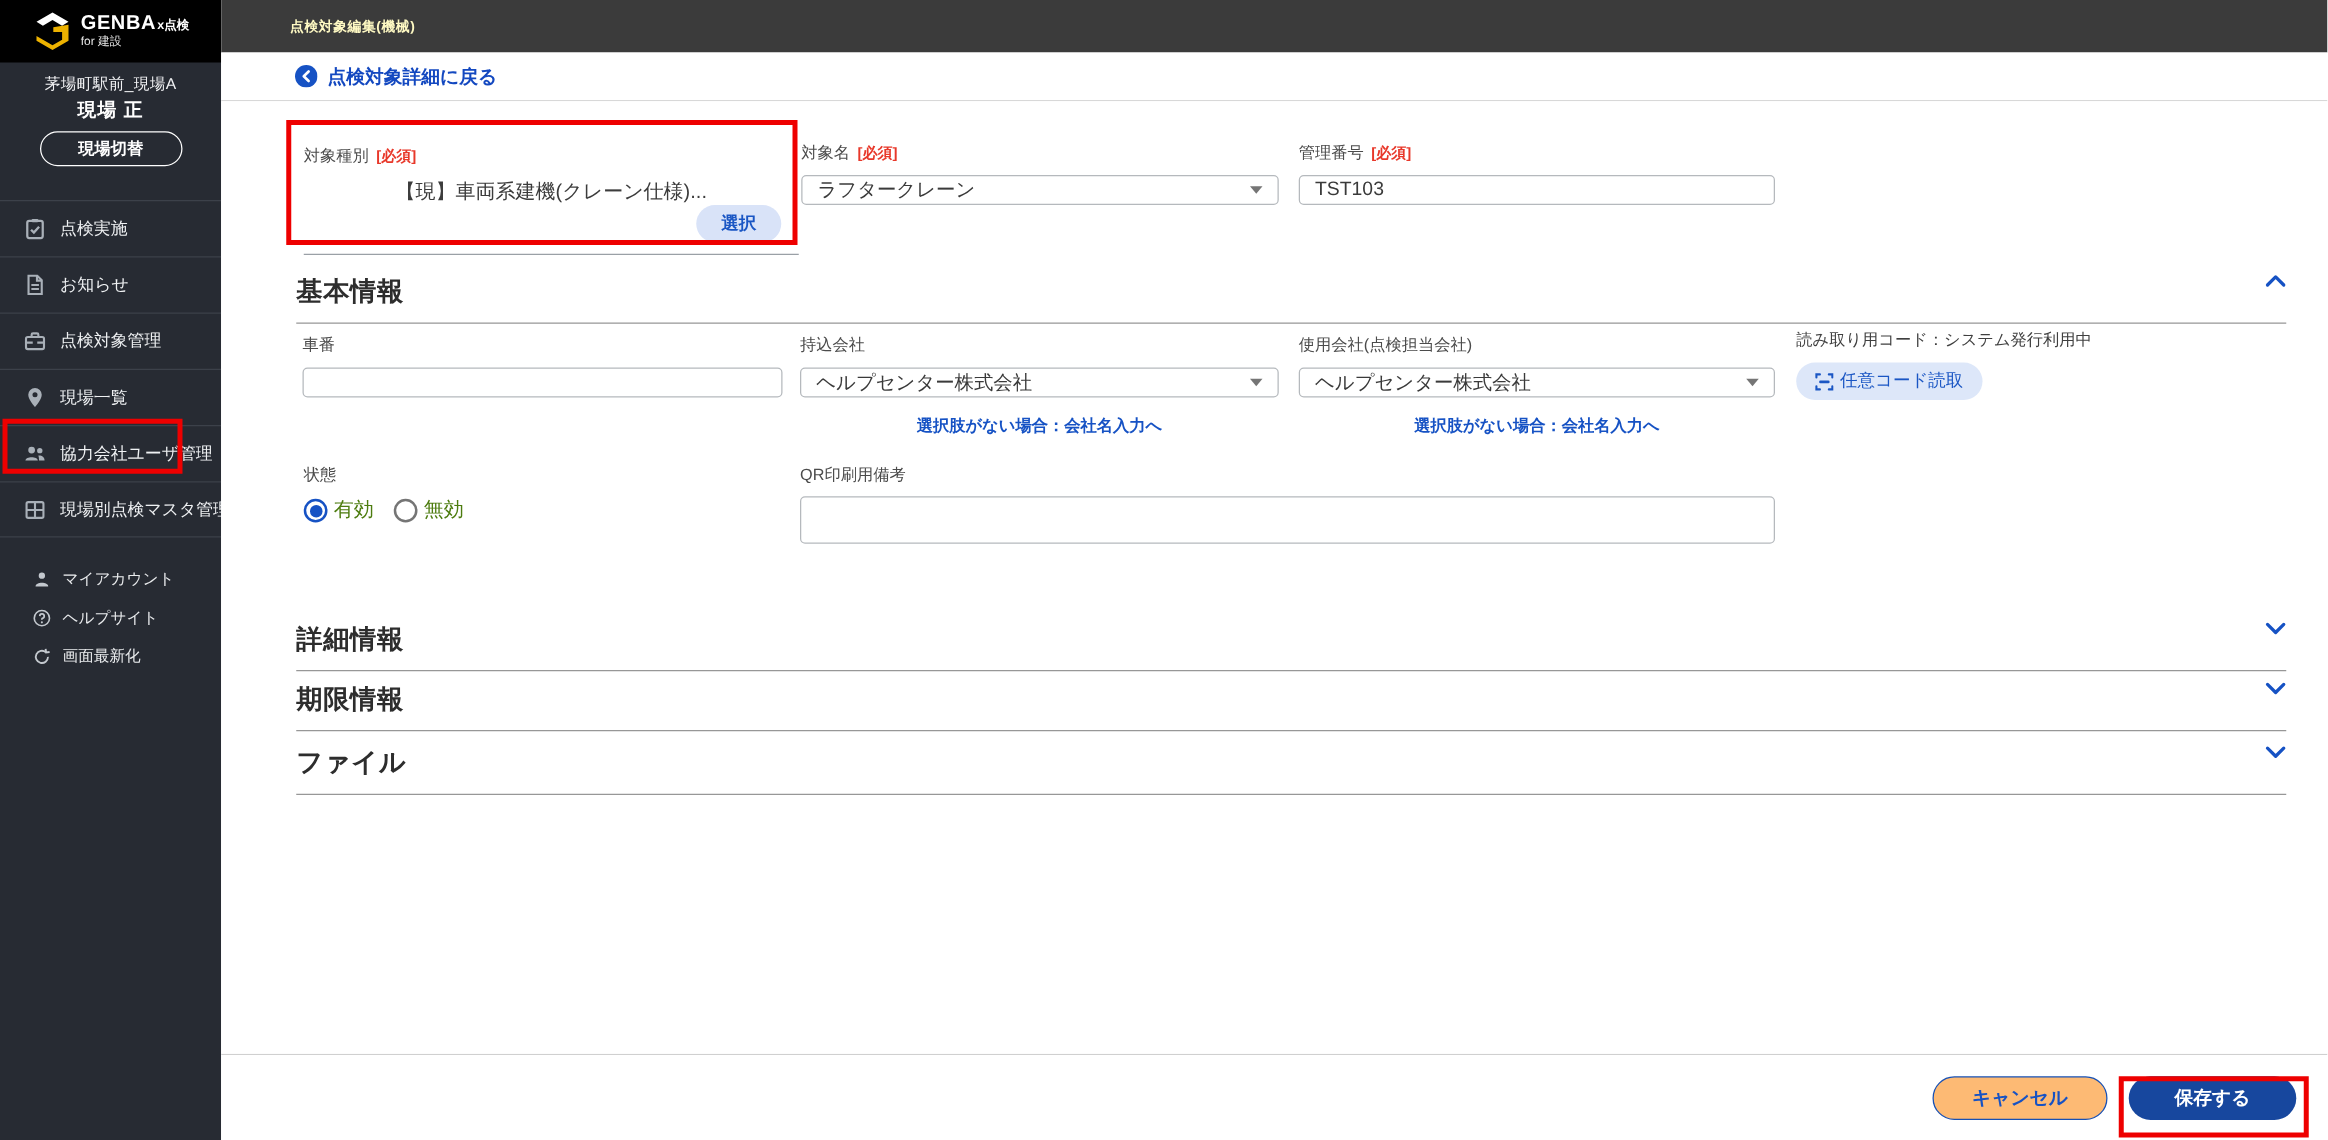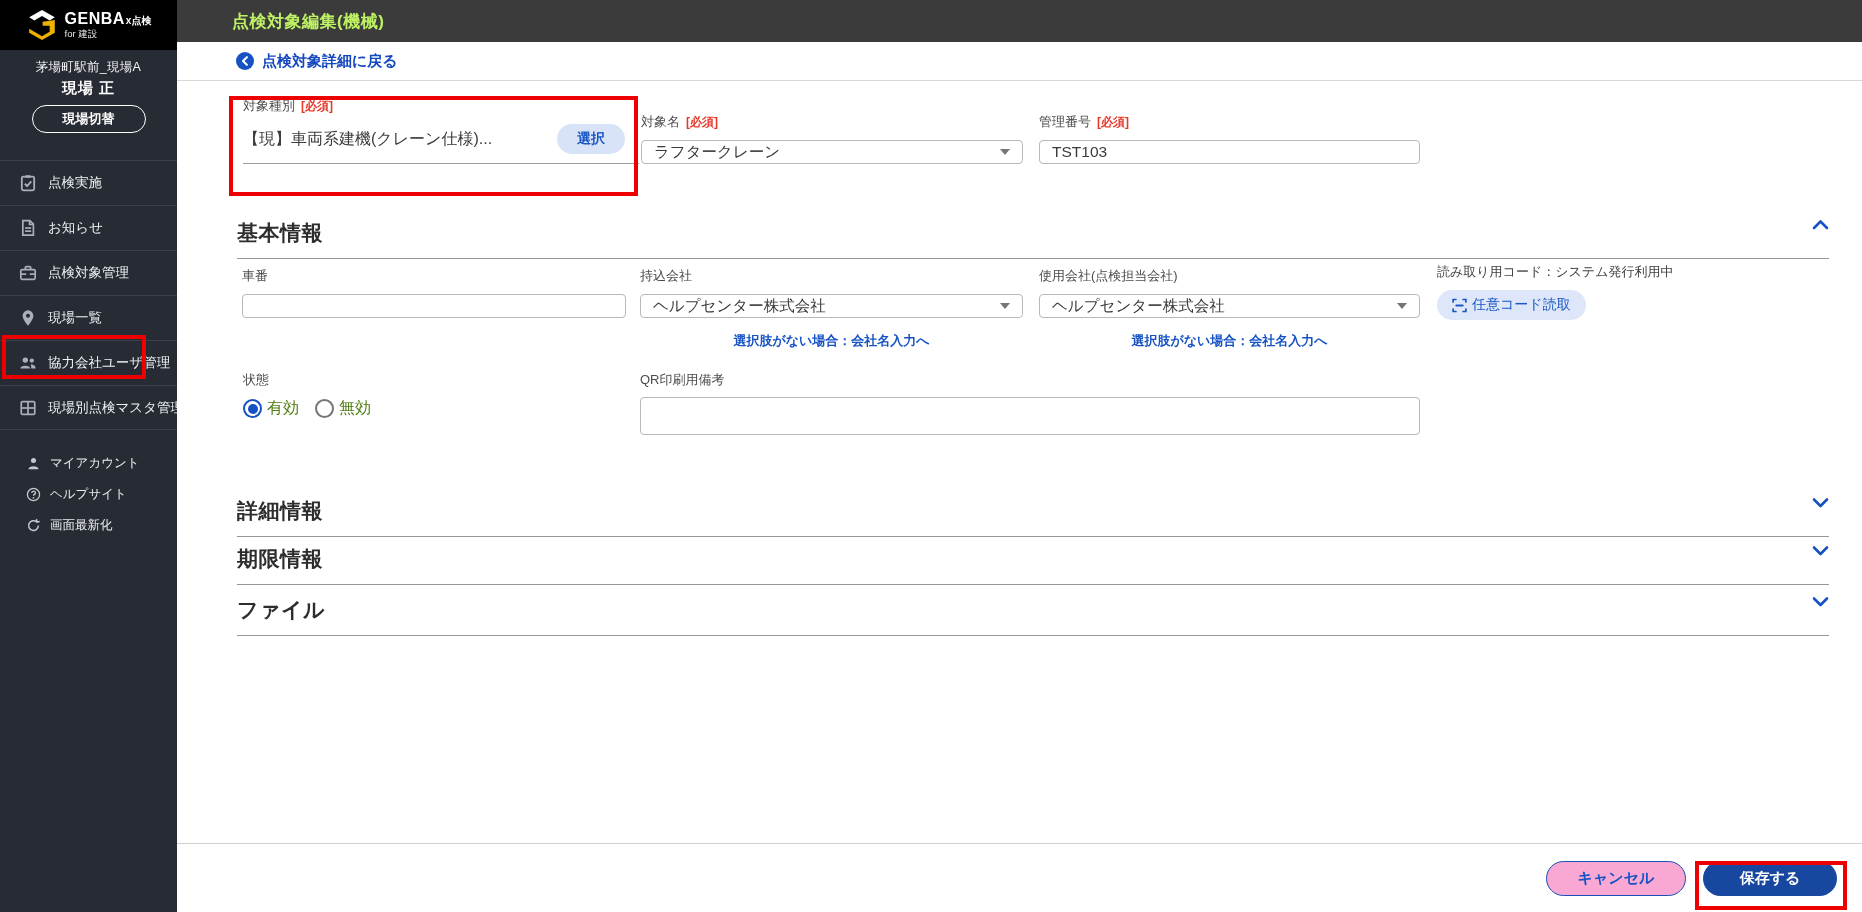--- a/index.html
+++ b/index.html
@@ -35,39 +35,39 @@
   .menu-item .mi-icon { width:18px; height:18px; color:#a9b0b8; flex-shrink:0; }
   .menu-item .mi-label { font-size:13.5px; font-weight:normal; color:#eff1f3; white-space:nowrap; }
   .footer-menu { margin-top:18px; }
   .fm-item { height:31px; display:flex; align-items:center; gap:9px; padding-left:26px; cursor:pointer; }
   .fm-item .mi-icon { width:15px; height:15px; color:#c3c8ce; flex-shrink:0; }
   .fm-item .fm-label { font-size:12.5px; color:#e9ebed; white-space:nowrap; }
 
   
   .main { flex:1; display:flex; flex-direction:column; background:#fff; min-width:0; }
   .main-header { height:42px; background:#3b3b3b; display:flex; align-items:center; padding-left:55px; flex-shrink:0; }
-  .main-title { color:#bef264; font-size:17px; font-weight:bold; letter-spacing:.5px; }
+  .main-title { color:#fef9c3; font-size:11px; font-weight:bold; letter-spacing:.5px; }
   .back-bar { height:39px; border-bottom:1px solid #d8d8d8; display:flex; align-items:center; padding-left:59px; gap:8px; flex-shrink:0; background:#fff; }
   .back-circle { width:18px; height:18px; flex-shrink:0; }
   .back-link { font-size:15px; font-weight:bold; color:#1348c0; cursor:pointer; text-decoration:none; }
 
   .content { flex:1; position:relative; background:#fff; }
 
   .field-label { font-size:13px; color:#4b4b4b; display:flex; align-items:center; }
   .req { color:#e8382a; font-weight:bold; font-size:12px; margin-left:6px; }
   .box-input {
     border:1px solid #b5b9bd; border-radius:4px; height:24px;
     display:flex; align-items:center; padding:0 12px; font-size:15.5px; color:#3a3a3a; background:#fff;
   }
   .box-input input { border:none; outline:none; width:100%; font-size:15.5px; color:#3a3a3a; font-family:inherit; background:transparent; }
   .caret-down { width:0; height:0; border-left:5px solid transparent; border-right:5px solid transparent; border-top:6px solid #757575; margin-left:auto; }
 
   .fg { position:absolute; }
-  .fg-type { left:66px; top:16px; width:396px; }
-  .type-value-row { display:flex; align-items:center; margin-top:9px; border-bottom:1px solid #9aa0a6; padding-bottom:9px; }
+  .fg-type { left:66px; top:35px; width:396px; }
+  .type-value-row { display:flex; align-items:center; margin-top:9px; border-bottom:1px solid #9aa0a6; padding-bottom:9px;flex-direction:column; }
   .type-value { font-size:16px; color:#3c3c3c; }
   .pill-select {
     margin-left:auto; margin-right:14px; background:#d9e3f8; color:#1a56c4;
     border:none; border-radius:16px; font-size:14px; font-weight:bold; padding:6px 20px; cursor:pointer; font-family:inherit;
   }
   .fg-name { left:464px; top:32px; width:382px; }
   .fg-ctrl { left:862px; top:32px; width:381px; }
   .fg .box-input { margin-top:9px; }
 
   .sh { position:absolute; left:60px; right:33px; display:flex; align-items:center; justify-content:space-between; border-bottom:1px solid #979797; padding-bottom:11px; }
@@ -101,21 +101,21 @@
   .radio--on::after { content:""; position:absolute; left:50%; top:50%; transform:translate(-50%,-50%); width:10px; height:10px; border-radius:50%; background:#1652c4; }
   .radio--off { border:2px solid #757575; }
   .radio-label { font-size:16px; color:#4d7c0f; }
 
   .bf-qr { left:463px; top:290px; width:780px; }
   .bf-qr .box-input { height:38px; margin-top:8px; }
 
   
   .footer { height:69px; border-top:1px solid #d0d0d0; background:#fff; display:flex; align-items:center; justify-content:flex-end; gap:17px; padding-right:25px; flex-shrink:0; }
   .btn { height:35px; border-radius:18px; font-size:15px; font-weight:bold; cursor:pointer; font-family:inherit; }
-  .btn-cancel { min-width:140px; background:#f9a8d4; border:1.6px solid #1750b4; color:#1652c4; }
+  .btn-cancel { min-width:140px; background:#fdba74; border:1.6px solid #1750b4; color:#1652c4; }
   .btn-save { min-width:134px; background:#17479e; border:none; color:#fff; }
 
   
   .ann { position:absolute; border:4px solid #ee0000; z-index:50; pointer-events:none; }
   .ann-1 { left:229px; top:96px;  width:409px; height:100px; }
   .ann-2 { left:2px;   top:335px; width:144px; height:44px; }
   .ann-3 { left:1695px; top:861px; width:152px; height:49px; }
 
   svg { display:block; }
 </style>

